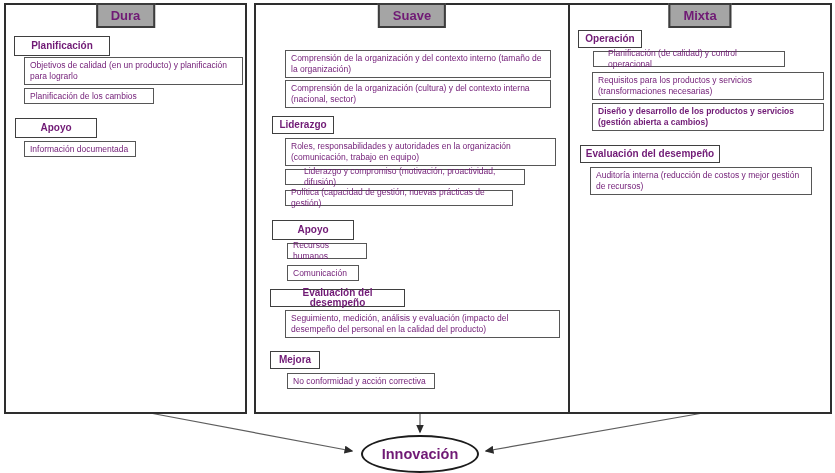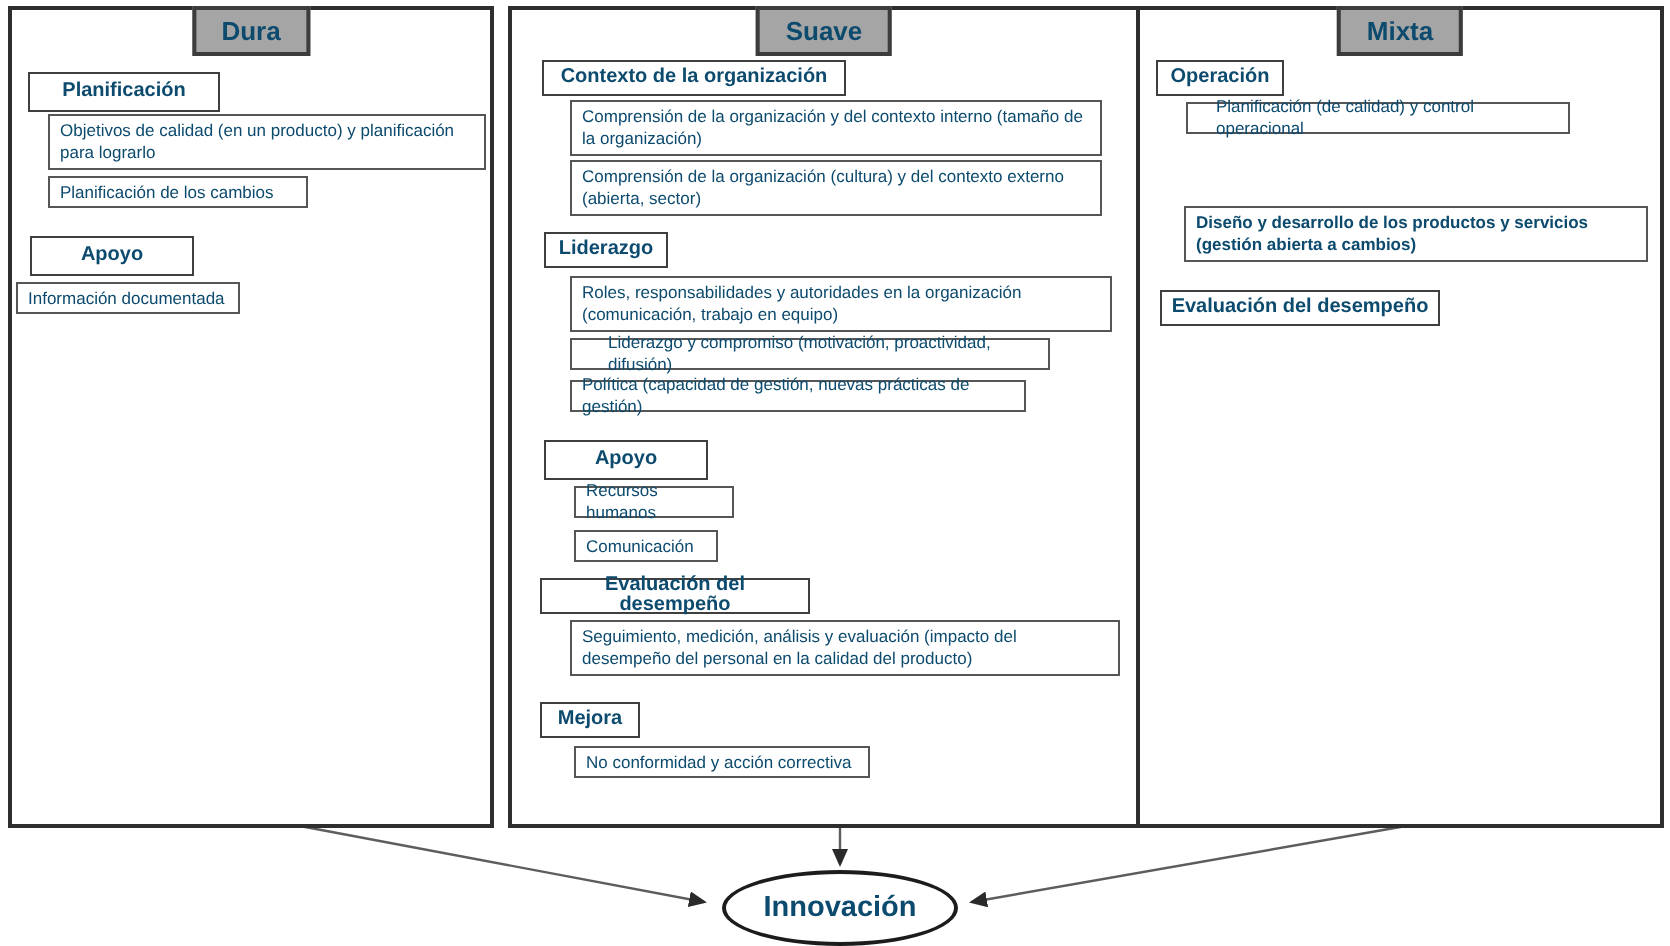--- a/index.html
+++ b/index.html
@@ -1,18 +1,18 @@
 <!DOCTYPE html>
 <html><head>
 <meta charset="utf-8">
 <style>
   html,body { margin:0; padding:0; background:#ffffff; }
   .canvas {
     position:relative; width:835px; height:473px; background:#ffffff;
-    font-family:"Liberation Sans", sans-serif; color:#0c4a6e; overflow:hidden;
+    font-family:"Liberation Sans", sans-serif; color:#701a75; overflow:hidden;
   }
   .col {
     position:absolute; top:3px; height:411px; background:#ffffff;
     border:2px solid #2e2e2e; box-sizing:border-box;
   }
   .col-header {
     position:absolute; top:-2px; left:50%; transform:translateX(-50%);
     background:#a5a5a5; border:2px solid #3c3c3c; box-sizing:border-box;
     font-weight:700; font-size:13px; line-height:1; padding:4px 13px;
     white-space:nowrap; z-index:3;
@@ -53,29 +53,28 @@
   </svg>
 
   <div class="col" style="left:4px; width:243px;">
     <div class="col-header">Dura</div>
 
     <div class="sec" style="left:8px; top:31px; width:96px; height:20px;">Planificación</div>
     <div class="item" style="left:18px; top:52px; width:219px; height:28px;">Objetivos de calidad (en un producto) y planificación para lograrlo</div>
     <div class="item" style="left:18px; top:83px; width:130px; height:16px;">Planificación de los cambios</div>
 
     <div class="sec" style="left:9px; top:113px; width:82px; height:20px;">Apoyo</div>
-    <div class="item" style="left:2px; top:136px; width:112px; height:16px;text-align:right;">Información documentada</div>
+    <div class="item" style="left:18px; top:136px; width:112px; height:16px;text-align:right;">Información documentada</div>
   </div>
 
   <div class="col" style="left:254px; width:316px;">
     <div class="col-header">Suave</div>
 
-    <div class="sec" style="left:15px; top:25px; width:152px; height:18px;">Contexto de la organización</div>
     <div class="item" style="left:29px; top:45px; width:266px; height:28px;">Comprensión de la organización y del contexto interno (tamaño de la organización)</div>
-    <div class="item" style="left:29px; top:75px; width:266px; height:28px;">Comprensión de la organización (cultura) y del contexto externo (abierta, sector)</div>
+    <div class="item" style="left:29px; top:75px; width:266px; height:28px;">Comprensión de la organización (cultura) y del contexto interna (nacional, sector)</div>
 
     <div class="sec" style="left:16px; top:111px; width:62px; height:18px;">Liderazgo</div>
     <div class="item" style="left:29px; top:133px; width:271px; height:28px;">Roles, responsabilidades y autoridades en la organización (comunicación, trabajo en equipo)</div>
     <div class="item" style="left:29px; top:164px; width:240px; height:16px;padding-left:18px;">Liderazgo y compromiso (motivación, proactividad, difusión)</div>
     <div class="item" style="left:29px; top:185px; width:228px; height:16px;">Política (capacidad de gestión, nuevas prácticas de gestión)</div>
 
     <div class="sec" style="left:16px; top:215px; width:82px; height:20px;">Apoyo</div>
     <div class="item" style="left:31px; top:238px; width:80px; height:16px;">Recursos humanos</div>
     <div class="item" style="left:31px; top:260px; width:72px; height:16px;">Comunicación</div>
 
@@ -84,22 +83,24 @@
 
     <div class="sec" style="left:14px; top:346px; width:50px; height:18px;">Mejora</div>
     <div class="item" style="left:31px; top:368px; width:148px; height:16px;">No conformidad y acción correctiva</div>
   </div>
 
   <div class="col" style="left:568px; width:264px;">
     <div class="col-header">Mixta</div>
 
     <div class="sec" style="left:8px; top:25px; width:64px; height:18px;">Operación</div>
     <div class="item" style="left:23px; top:46px; width:192px; height:16px;padding-left:14px;">Planificación (de calidad) y control operacional</div>
+    <div class="item" style="left:22px; top:67px; width:232px; height:28px;">Requisitos para los productos y servicios (transformaciones necesarias)</div>
     <div class="item" style="left:22px; top:98px; width:232px; height:28px;font-weight:bold;">Diseño y desarrollo de los productos y servicios (gestión abierta a cambios)</div>
 
     <div class="sec" style="left:10px; top:140px; width:140px; height:18px;">Evaluación del desempeño</div>
+    <div class="item" style="left:20px; top:162px; width:222px; height:28px;">Auditoría interna (reducción de costos y mejor gestión de recursos)</div>
   </div>
 
   <div class="outcome">
     <span>Innovación</span>
   </div>
 
 </div>
 
 </body></html>

